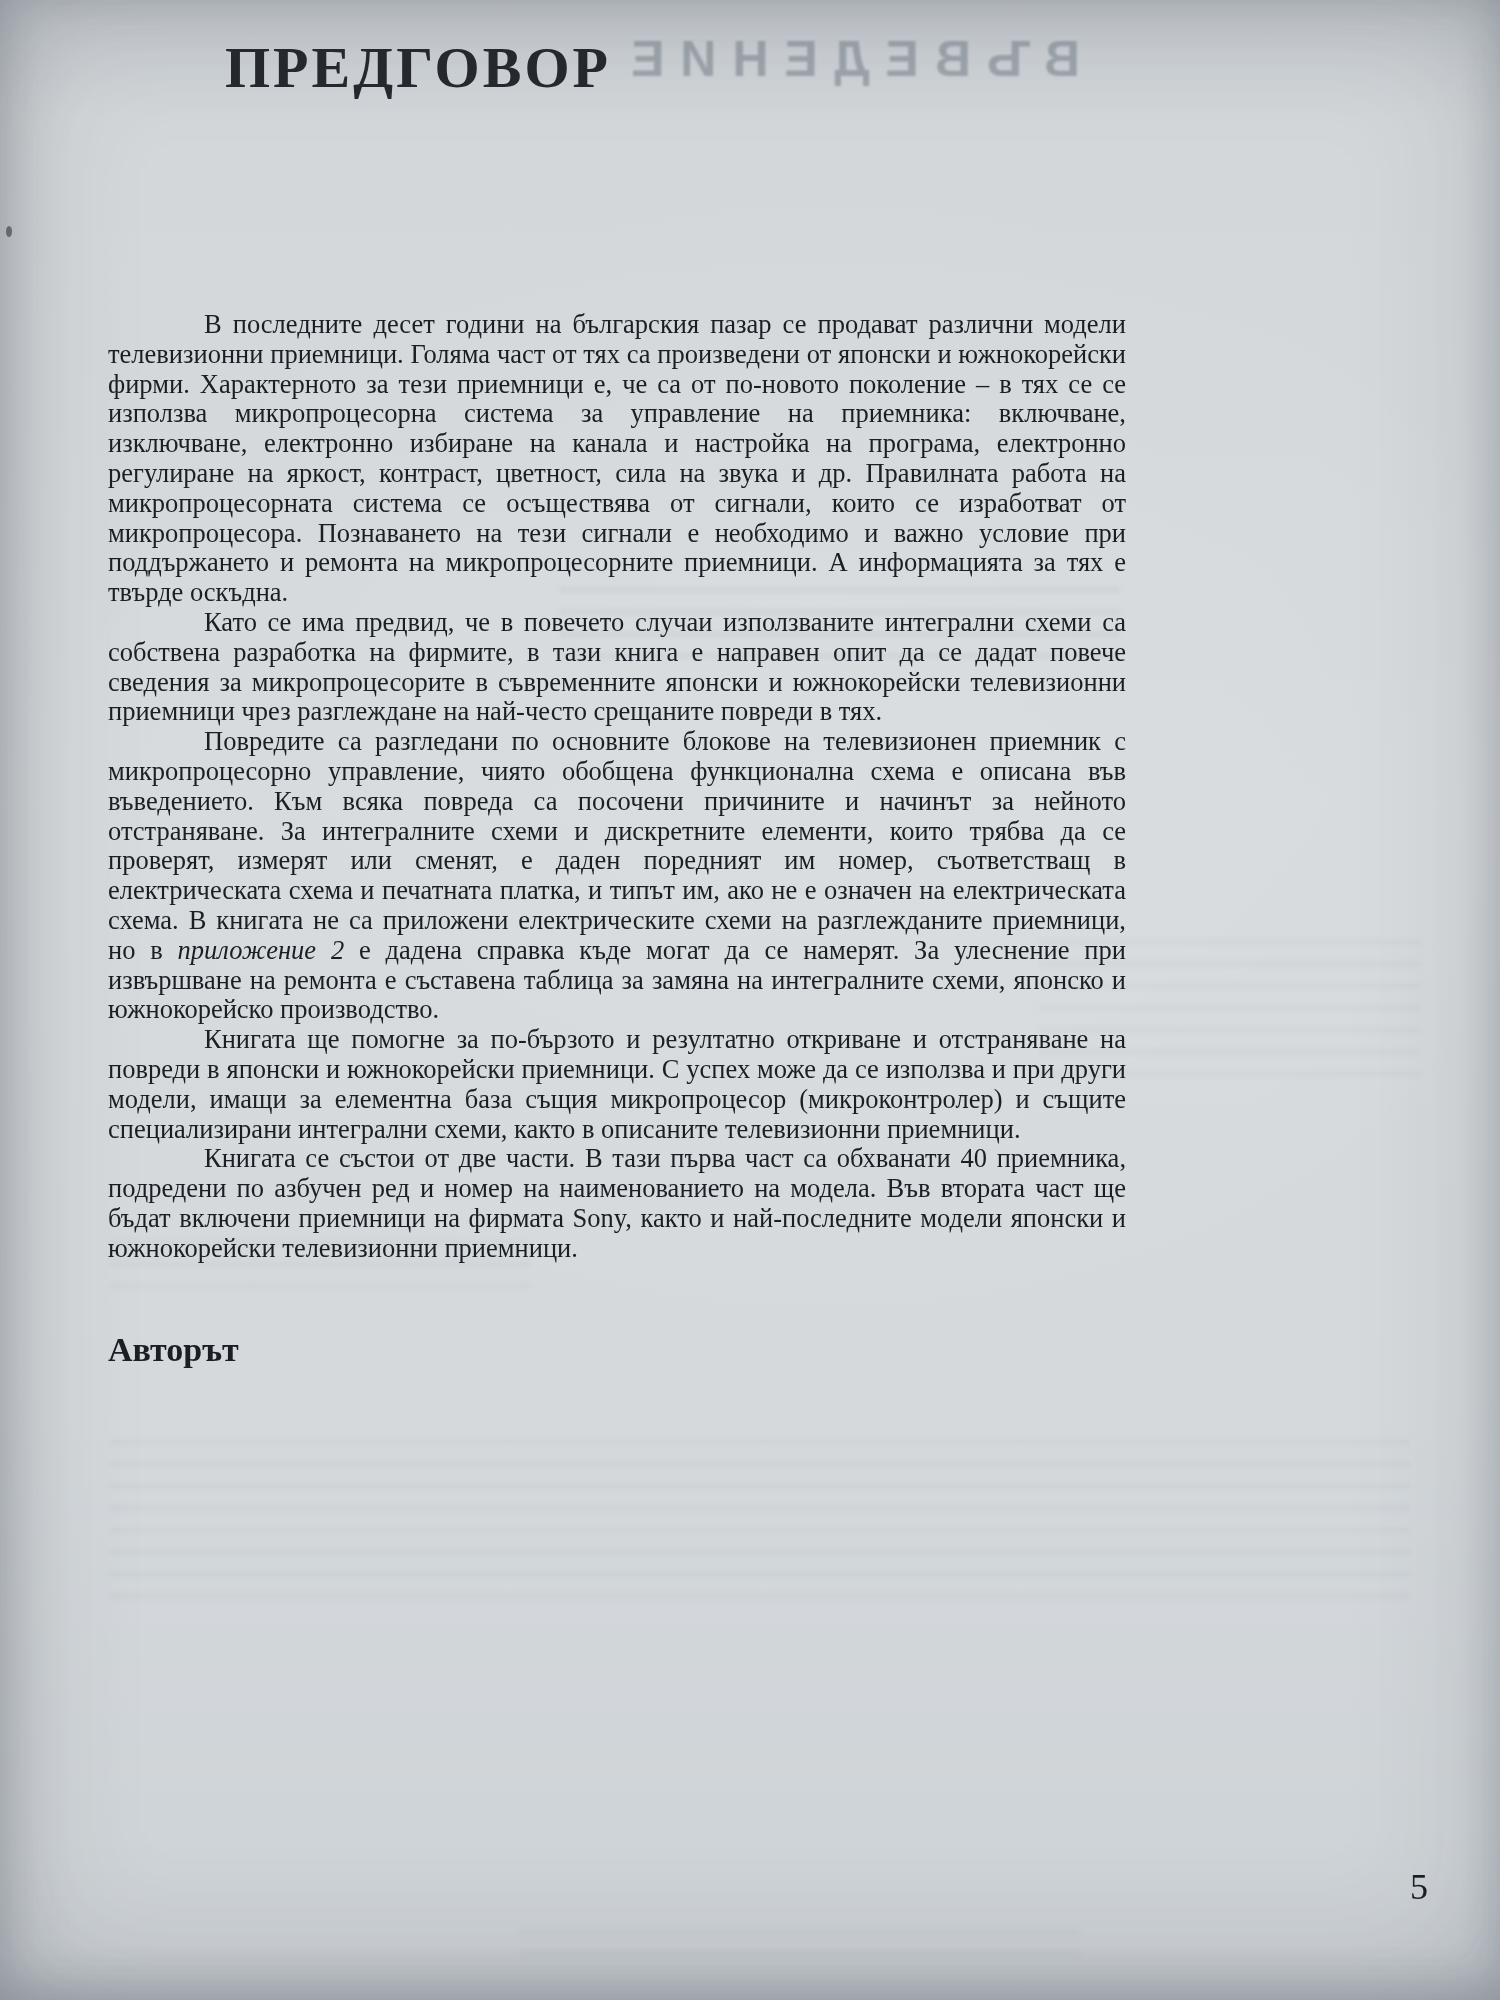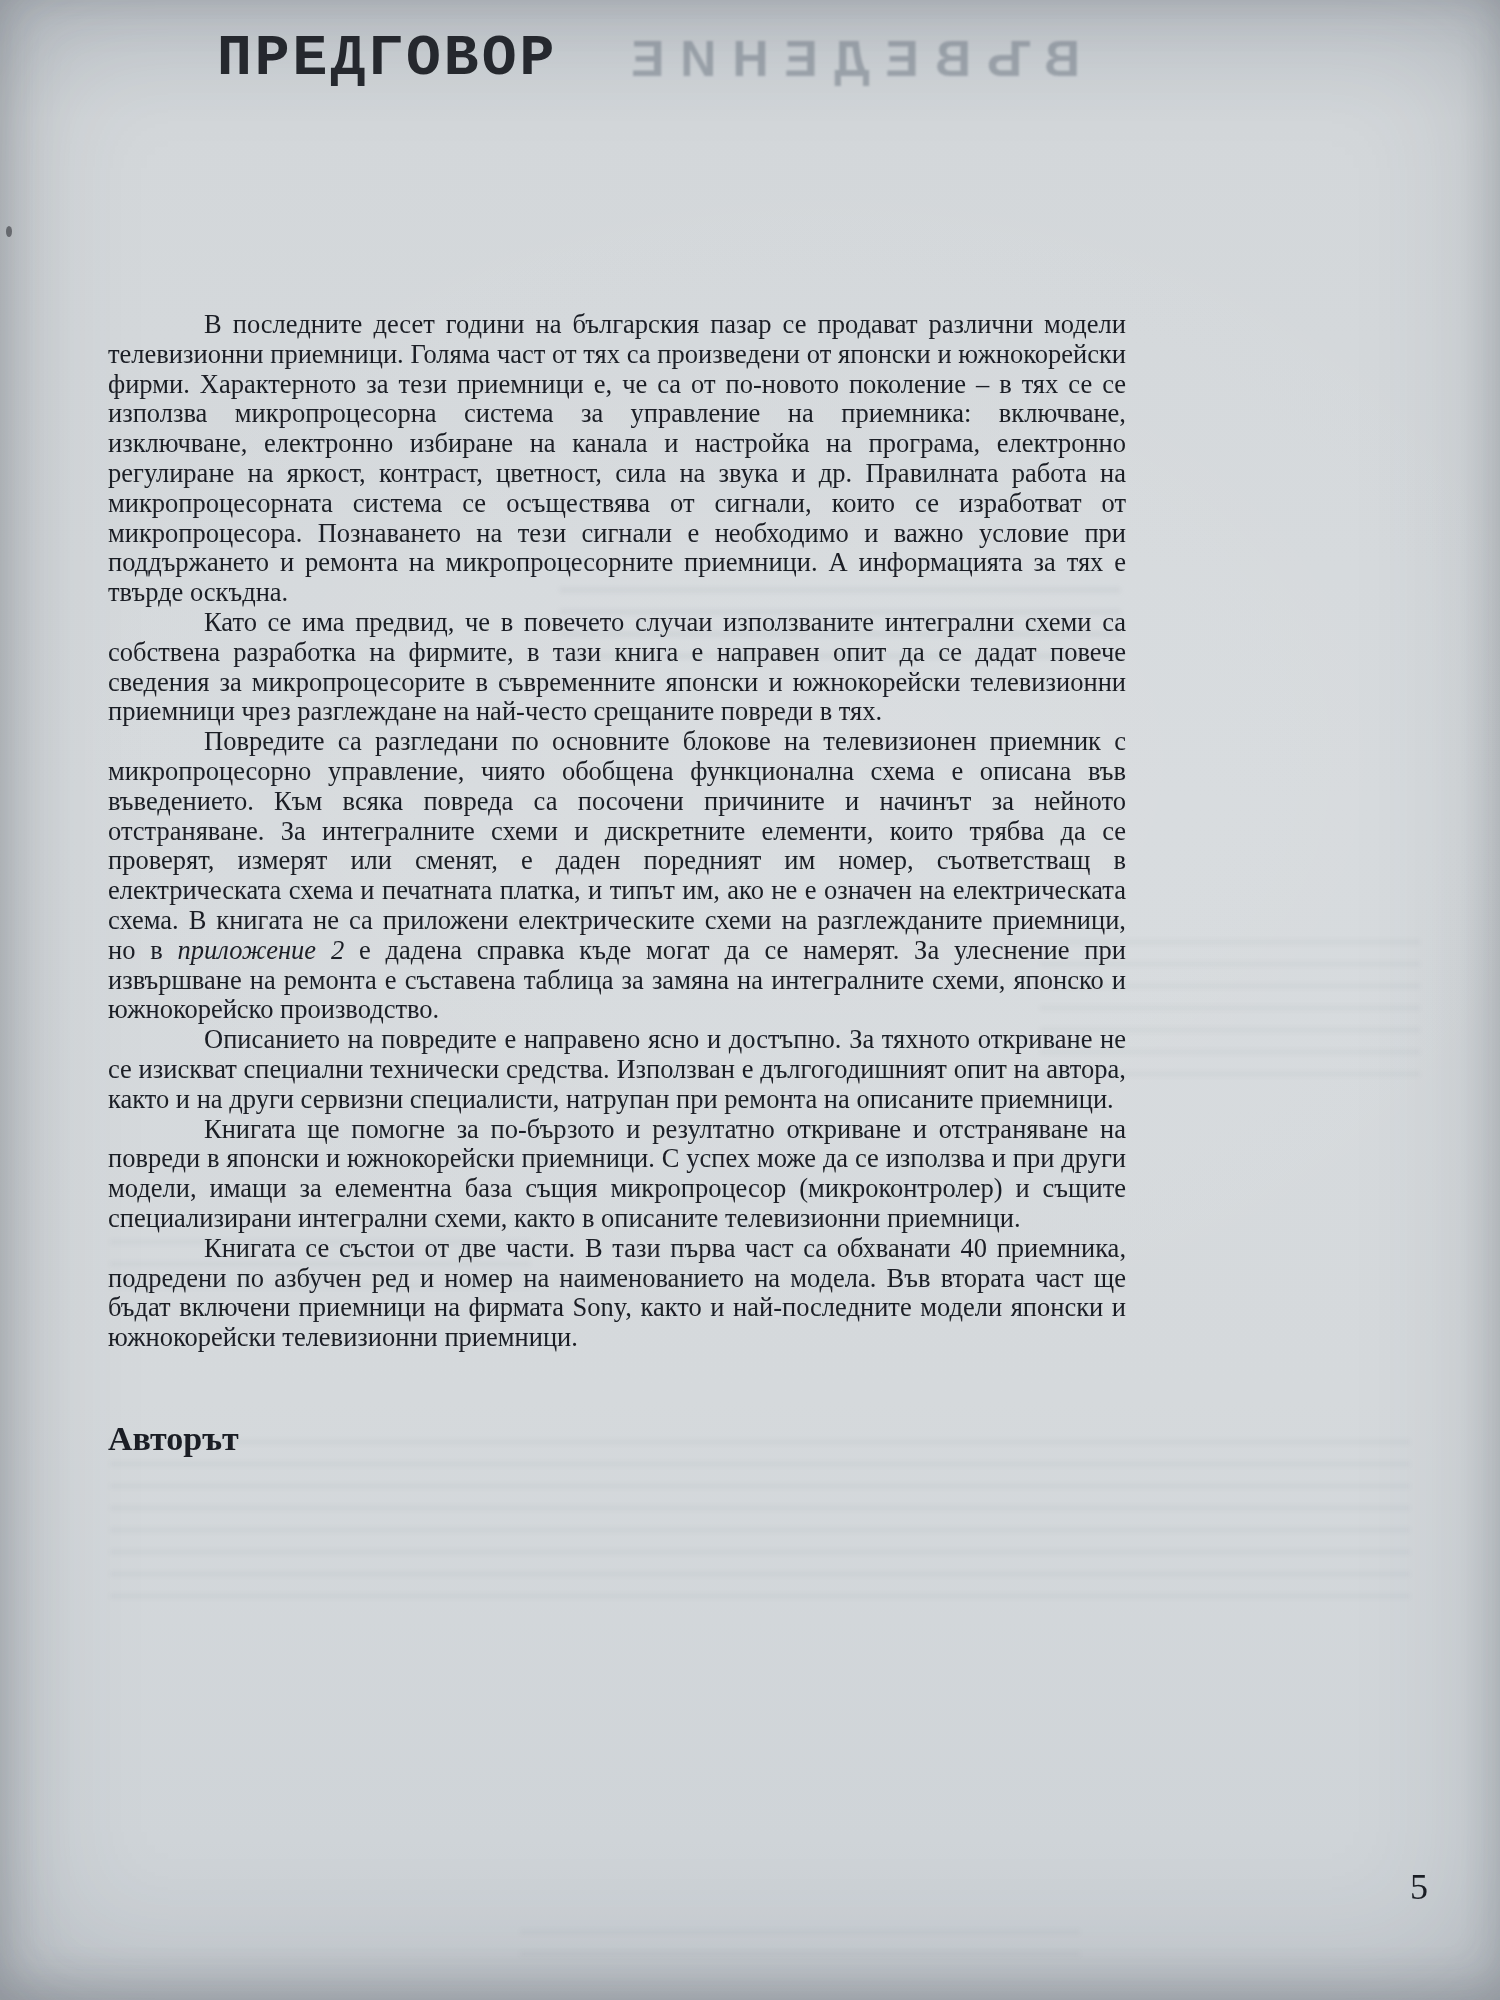--- a/index.html
+++ b/index.html
@@ -22,22 +22,22 @@
       inset 0 -14px 40px rgba(45,50,60,0.18);
     font-family: "Liberation Serif", serif;
     color: #1d2027;
   }
 
   
   .title {
     position: absolute;
     top: 22px;
     left: 213px;
-    margin: 4px;
-    font-family: Liberation Mono, monospace;
+    margin: 12px;
+    font-family: Liberation Serif, serif;
     font-weight: 700;
     font-size: 58px;
     letter-spacing: 3px;
     color: #25282e;
   }
   .bleed-title {
     position: absolute;
     top: 30px;
     left: 520px;
     width: 560px;
@@ -125,21 +125,20 @@
   <div class="ghost ghost-1"></div>
   <div class="ghost ghost-2"></div>
   <div class="ghost ghost-3"></div>
   <div class="ghost ghost-4"></div>
   <div class="ghost ghost-5"></div>
 
   <div class="content">
     <p>В последните десет години на българския пазар се продават различни модели телевизионни приемници. Голяма част от тях са произведени от японски и южнокорейски фирми. Характерното за тези приемници е, че са от по-новото поколение – в тях се се използва микропроцесорна система за управление на приемника: включване, изключване, електронно избиране на канала и настройка на програма, електронно регулиране на яркост, контраст, цветност, сила на звука и др. Правилната работа на микропроцесорната система се осъществява от сигнали, които се изработват от микропроцесора. Познаването на тези сигнали е необходимо и важно условие при поддържането и ремонта на микропроцесорните приемници. А информацията за тях е твърде оскъдна.</p>
     <p>Като се има предвид, че в повечето случаи използваните интегрални схеми са собствена разработка на фирмите, в тази книга е направен опит да се дадат повече сведения за микропроцесорите в съвременните японски и южнокорейски телевизионни приемници чрез разглеждане на най-често срещаните повреди в тях.</p>
     <p><span>Повредите са разгледани по основните блокове на телевизионен приемник с микропроцесорно управление, чиято обобщена функционална схема е описана във въведението. Към всяка повреда са посочени причините и начинът за нейното отстраняване. За интегралните схеми и дискретните елементи, които трябва да се проверят, измерят или сменят, е даден поредният им номер, съответстващ в електрическата схема и печатната платка, и типът им, ако не е означен на електрическата схема. В книгата не са приложени електрическите схеми на разглежданите приемници, но в </span><i>приложение 2</i><span> е дадена справка къде могат да се намерят. За улеснение при извършване на ремонта е съставена таблица за замяна на интегралните схеми, японско и южнокорейско производство.</span></p>
-    <p>Описанието на повредите е направено ясно и достъпно. За тяхното откриване не се изискват специални технически средства. Използван е дългогодишният опит на автора, както и на други сервизни специалисти, натрупан при ремонта на описаните приемници.</p>
     <p>Книгата ще помогне за по-бързото и резултатно откриване и отстраняване на повреди в японски и южнокорейски приемници. С успех може да се използва и при други модели, имащи за елементна база същия микропроцесор (микроконтролер)  и същите специализирани интегрални схеми, както в описаните телевизионни приемници.</p>
     <p>Книгата се състои от две части. В тази първа част са обхванати 40 приемника, подредени по азбучен ред и номер на наименованието на модела. Във втората част ще бъдат включени приемници на фирмата Sony, както и най-последните модели японски и южнокорейски телевизионни приемници.</p>
 
     <div class="signature">Авторът</div>
   </div>
 
   <div class="page-number">5</div>
 
 </div>
 

